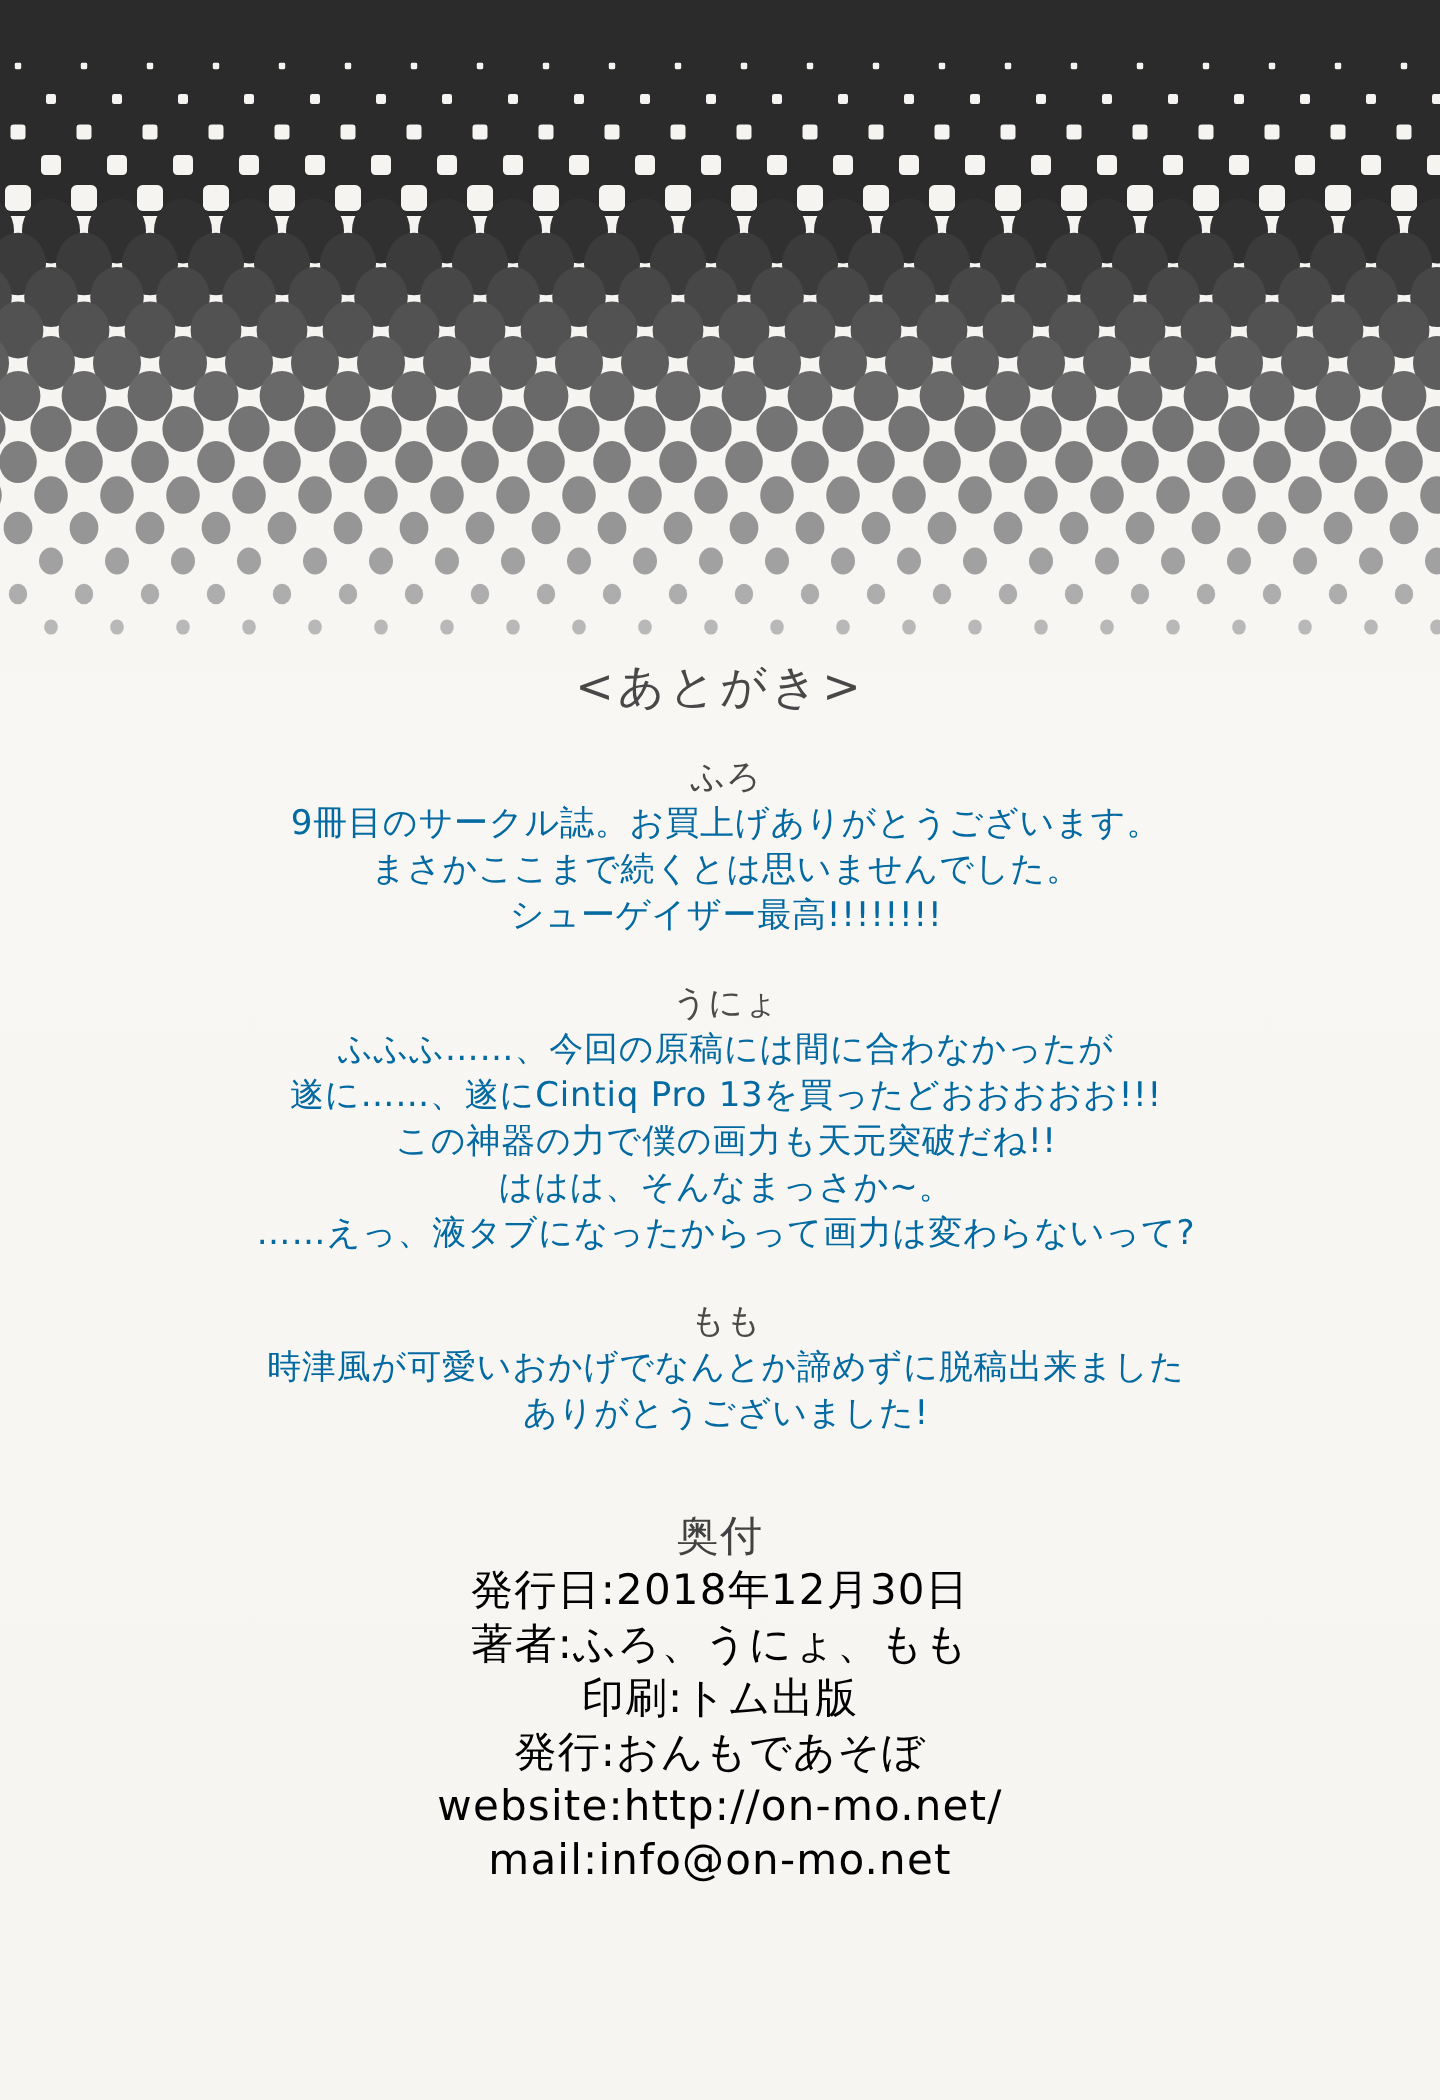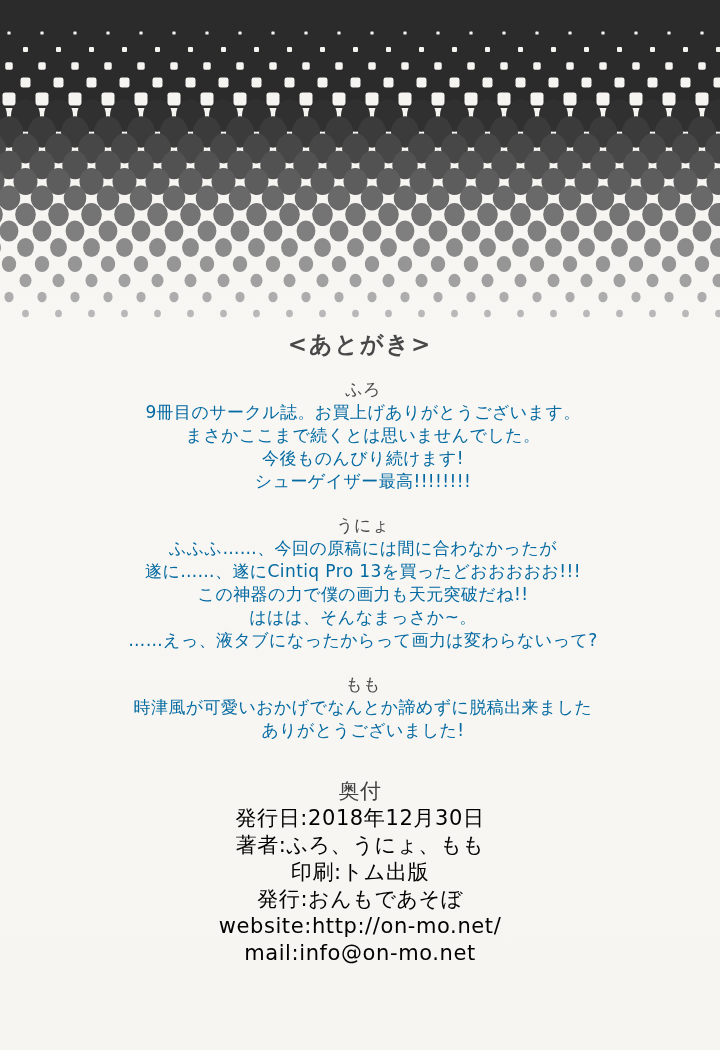--- a/index.html
+++ b/index.html
@@ -7,21 +7,21 @@
     width:720px;height:1050px;
     background:linear-gradient(180deg,#f3f2ef 0%,#f8f7f4 35%,#f6f5f2 100%);
     font-family:"DejaVu Sans","Liberation Sans",sans-serif;
     color:#4a4a4a;
     overflow:hidden;
   }
   .banner{display:block;width:720px;height:322px;}
   .content{width:720px;text-align:center;}
   .page-title{
     margin:9px 0 0 0;
-    font-size:23px;line-height:26px;font-weight:bold;
+    font-size:23px;line-height:26px;font-weight:normal;
     color:#484848;letter-spacing:2px;
   }
   .sec{margin:21px 14px 0 0;padding-left:20px;}
   .sec p{margin:0;font-size:17px;line-height:23px;letter-spacing:0.4px;color:#0369a1;}
   .sec .author{color:#4a4a4a;}
   .colophon{margin:36px 0 0 0;}
   .colophon p{margin:0;font-size:21px;line-height:27px;letter-spacing:0.6px;color:#000000;}
   .colophon .col-title{color:#424242;}
 </style>
 </head>
@@ -464,21 +464,20 @@
   </svg>
 
 <div class="content">
 
   <h1 class="page-title">&lt;あとがき&gt;</h1>
 
   <section class="sec">
     <p class="author">ふろ</p>
     <p class="line">9冊目のサークル誌。お買上げありがとうございます。</p>
     <p class="line">まさかここまで続くとは思いませんでした。</p>
-    <p class="line">今後ものんびり続けます!</p>
     <p class="line">シューゲイザー最高!!!!!!!!</p>
   </section>
 
   <section class="sec">
     <p class="author">うにょ</p>
     <p class="line">ふふふ……、今回の原稿には間に合わなかったが</p>
     <p class="line">遂に……、遂にCintiq Pro 13を買ったどおおおおお!!!</p>
     <p class="line">この神器の力で僕の画力も天元突破だね!!</p>
     <p class="line">ははは、そんなまっさか~。</p>
     <p class="line">……えっ、液タブになったからって画力は変わらないって?</p>

